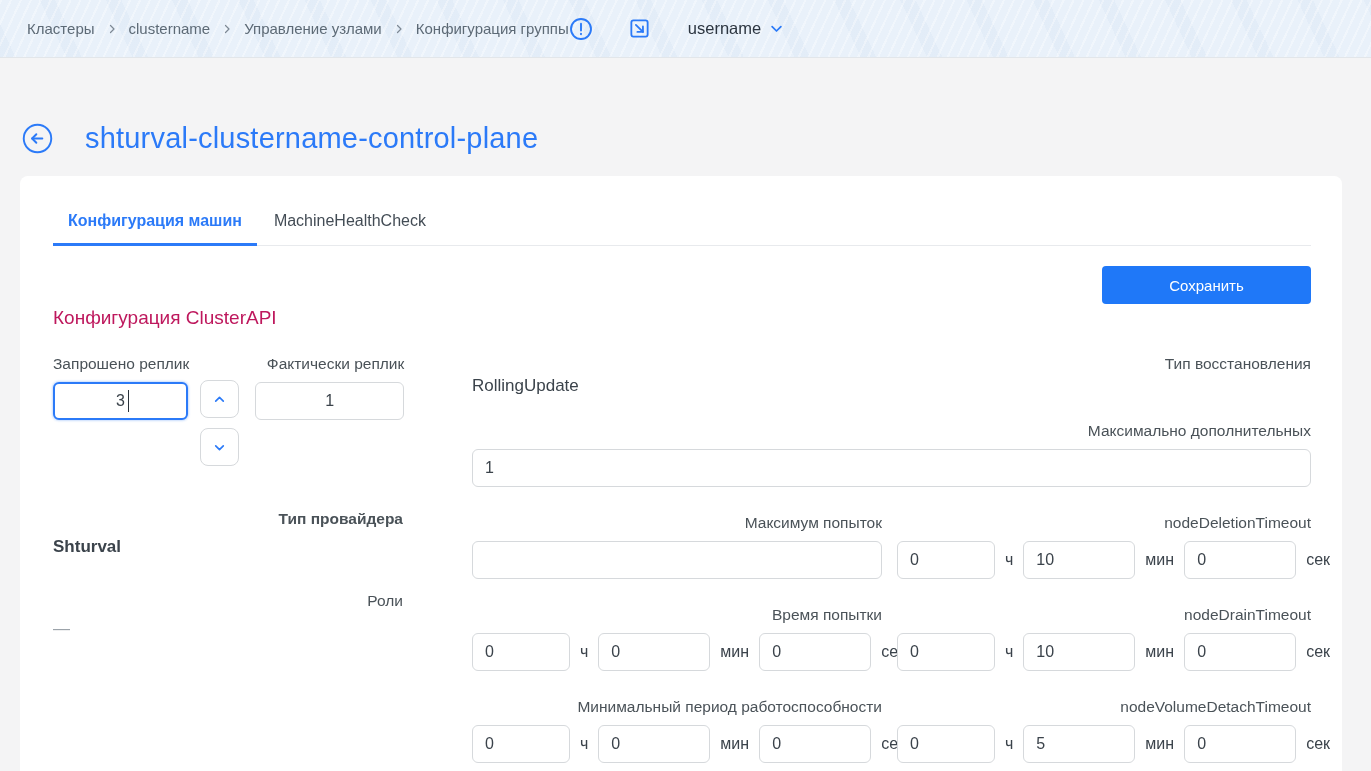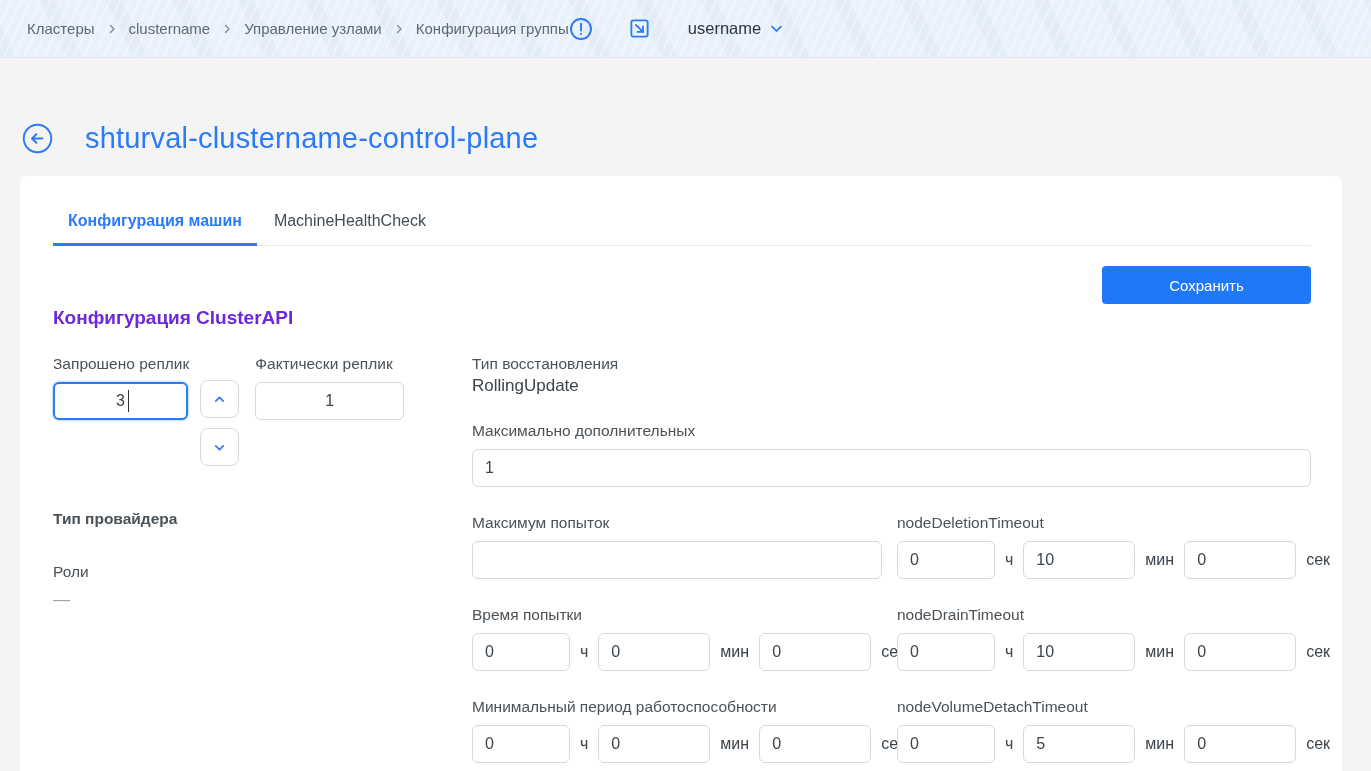--- a/index.html
+++ b/index.html
@@ -47,26 +47,26 @@
   .tab {
     padding:12px 15px 13px; font-size:16px; color:#434c55;
     border-bottom:3px solid transparent; margin-bottom:-1px; cursor:pointer; white-space:nowrap;
   }
   .tab.active { color:#2b7af8; font-weight:600; border-bottom-color:#2b7af8; }
   .save-row { display:flex; justify-content:flex-end; margin-top:20px; }
   .btn-save {
     width:209px; height:38px; background:#1f78f8; color:#fff; border:none;
     border-radius:4px; font-size:15px; font-family:inherit; cursor:pointer;
   }
-  .section-heading { margin-top:3px; font-size:19px; font-weight:700; color:#6d28d9; }
+  .section-heading { margin-top:3px; font-size:19px; font-weight:400; color:#be185d; }
   
   .form { display:flex; margin-top:26px; }
   .col-left { width:350px; flex:none; }
   .col-right { flex:1; margin-left:69px; }
-  .field-label { display:block; font-size:15.5px; color:#4a5258; margin-bottom:9px; white-space:nowrap; }
+  .field-label { display:block; font-size:15.5px; color:#4a5258; margin-bottom:9px; white-space:nowrap;text-align:right; }
   input.ctl {
     height:38px; border:1px solid #d6d9dc; border-radius:6px; background:#fff;
     font-family:inherit; font-size:16px; color:#3b434b; padding:0 12px; outline:none;
   }
   .replicas { display:flex; }
   .input-wrap { position:relative; }
   .big { width:135px; height:86px; text-align:center; font-size:17px; border-radius:8px; }
   .big.focused { border:2px solid #2b7af8; box-shadow:0 0 2px 1px rgba(43,122,248,.25); }
   .caret { position:absolute; left:calc(50% + 7px); top:50%; transform:translateY(-50%);
            width:1.5px; height:22px; background:#2a323a; }
@@ -188,20 +188,21 @@
           </span>
         </div>
         <div class="group-actual">
           <label class="field-label">Фактически реплик</label>
           <input class="ctl big big2" value="1" style="">
         </div>
       </div>
 
       <div class="static-block">
         <label class="field-label">Тип провайдера</label>
+        <div class="static-value">Shturval</div>
       </div>
 
       <div class="roles-block">
         <label class="field-label">Роли</label>
         <div class="static-value muted">—</div>
       </div>
     </div>
 
     <div class="col-right">
 

